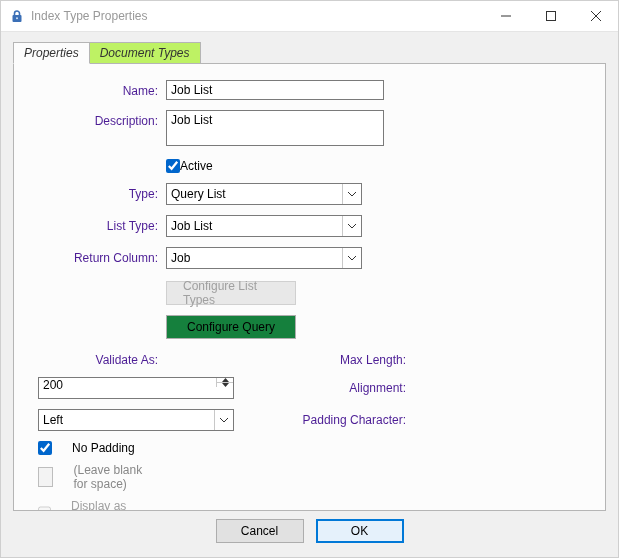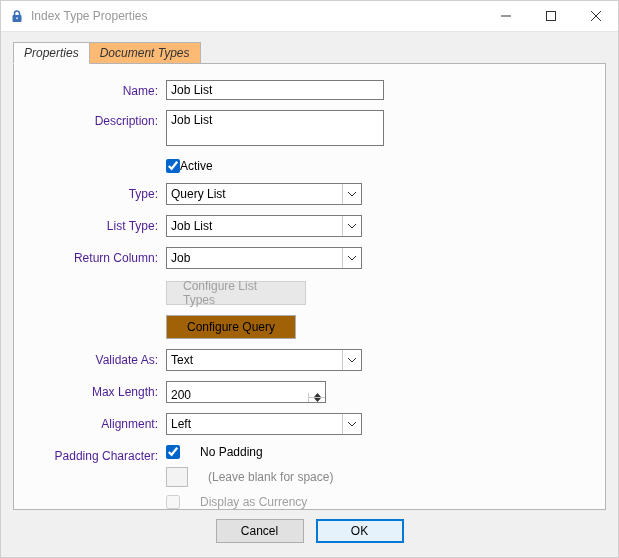--- a/index.html
+++ b/index.html
@@ -64,21 +64,21 @@
     display: flex;
     align-items: flex-end;
     position: relative;
     height: 22px;
     font-style: italic;
   }
   .tab {
     padding: 3px 10px 3px 10px;
     border: 1px solid #b5b5b5;
     border-bottom: none;
-    background: #fdba74;
+    background: #bef264;
     color: #333;
     position: relative;
     margin-right: -1px;
     font-size: 12px;
   }
   .tab.active {
     background: #fcfcfc;
     z-index: 2;
     border-bottom: 1px solid #fcfcfc;
     margin-bottom: -1px;
@@ -159,42 +159,42 @@
   }
   input[type=checkbox] {
     width: 14px;
     height: 14px;
     margin: 0;
     accent-color: #0066cc;
   }
   .btn {
     height: 24px;
     border: 1px solid #adadad;
-    background: #a16207;
+    background: #15803d;
     padding: 0 16px;
     font-family: inherit;
     font-size: 12px;
     display: inline-flex;
     align-items: center;
     justify-content: center;
     box-sizing: border-box;
   }
   .btn.disabled {
     color: #a0a0a0;
     border-color: #d0d0d0;
     background: #e8e8e8;
   }
   .spin {
-    width: 160px;
+    width: 196px;
     height: 22px;
     border: 1px solid #7a7a7a;
     background: #fff;
     box-sizing: border-box;
     display: flex;
-    align-items: flex-end;
+    align-items: flex-start;
   }
   .spin .spintext {
     flex: 1 1 auto;
     padding: 0 4px;
     display: flex;
     align-items: center;
   }
   .spin .spinbtns {
     width: 16px;
     display: flex;
@@ -335,39 +335,29 @@
             <span class="selbtn">
               <svg width="8" height="8" viewBox="0 0 8 8">
                   <path d="M0 2 L4 6 L8 2" fill="none" stroke="#333" stroke-width="1"></path>
                 </svg>
             </span>
           </div>
         </div>
 
         <div></div>
         <div>
-          <div class="btn disabled" style="width:140px">Configure List Types</div>
+          <div class="btn disabled" style="width:130px">Configure List Types</div>
         </div>
 
         <div></div>
         <div>
           <div class="btn" style="width:130px">Configure Query</div>
         </div>
 
         <div class="lbl">Validate As:</div>
-        <div>
-          <div class="sel">
-            <span class="seltext">Text</span>
-            <span class="selbtn">
-              <svg width="8" height="8" viewBox="0 0 8 8">
-                  <path d="M0 2 L4 6 L8 2" fill="none" stroke="#333" stroke-width="1"></path>
-                </svg>
-            </span>
-          </div>
-        </div>
 
         <div class="lbl">Max Length:</div>
         <div>
           <div class="spin">
             <span class="spintext">200</span>
             <span class="spinbtns">
               <span class="sbtn">
                 <svg width="7" height="4" viewBox="0 0 7 4">
                     <path d="M0 4 L3.5 0 L7 4 Z" fill="#333"></path>
                   </svg>

